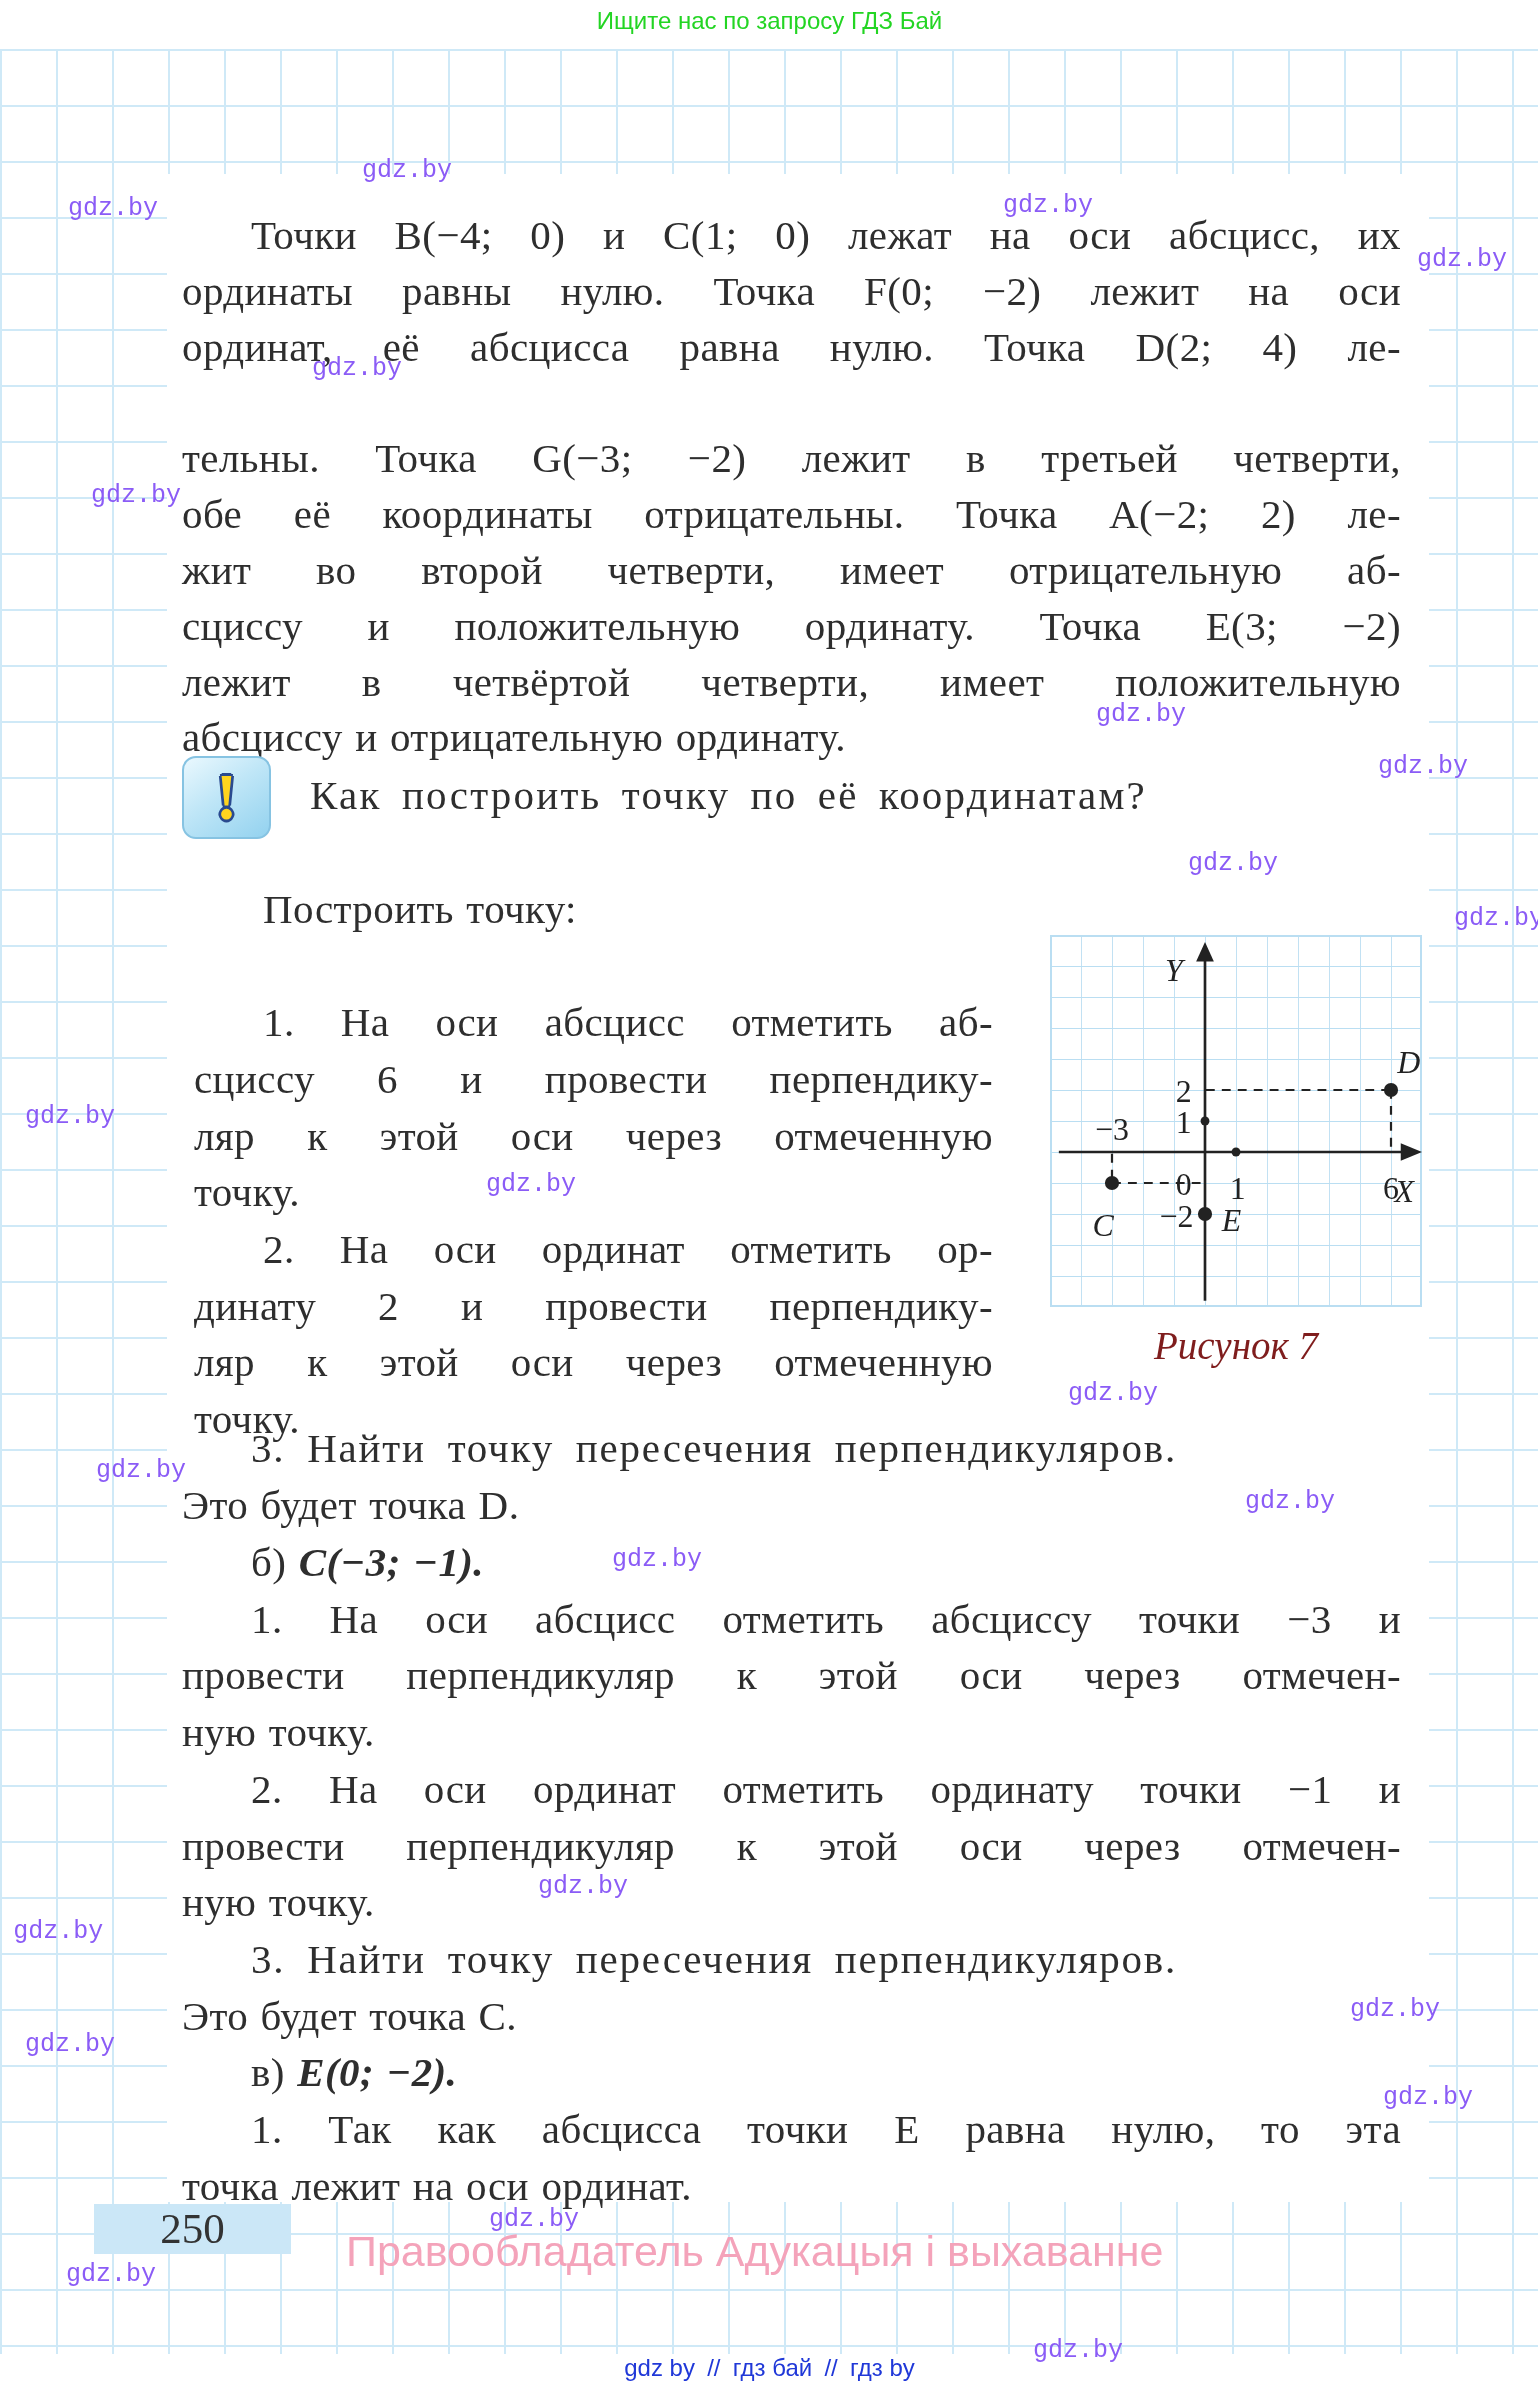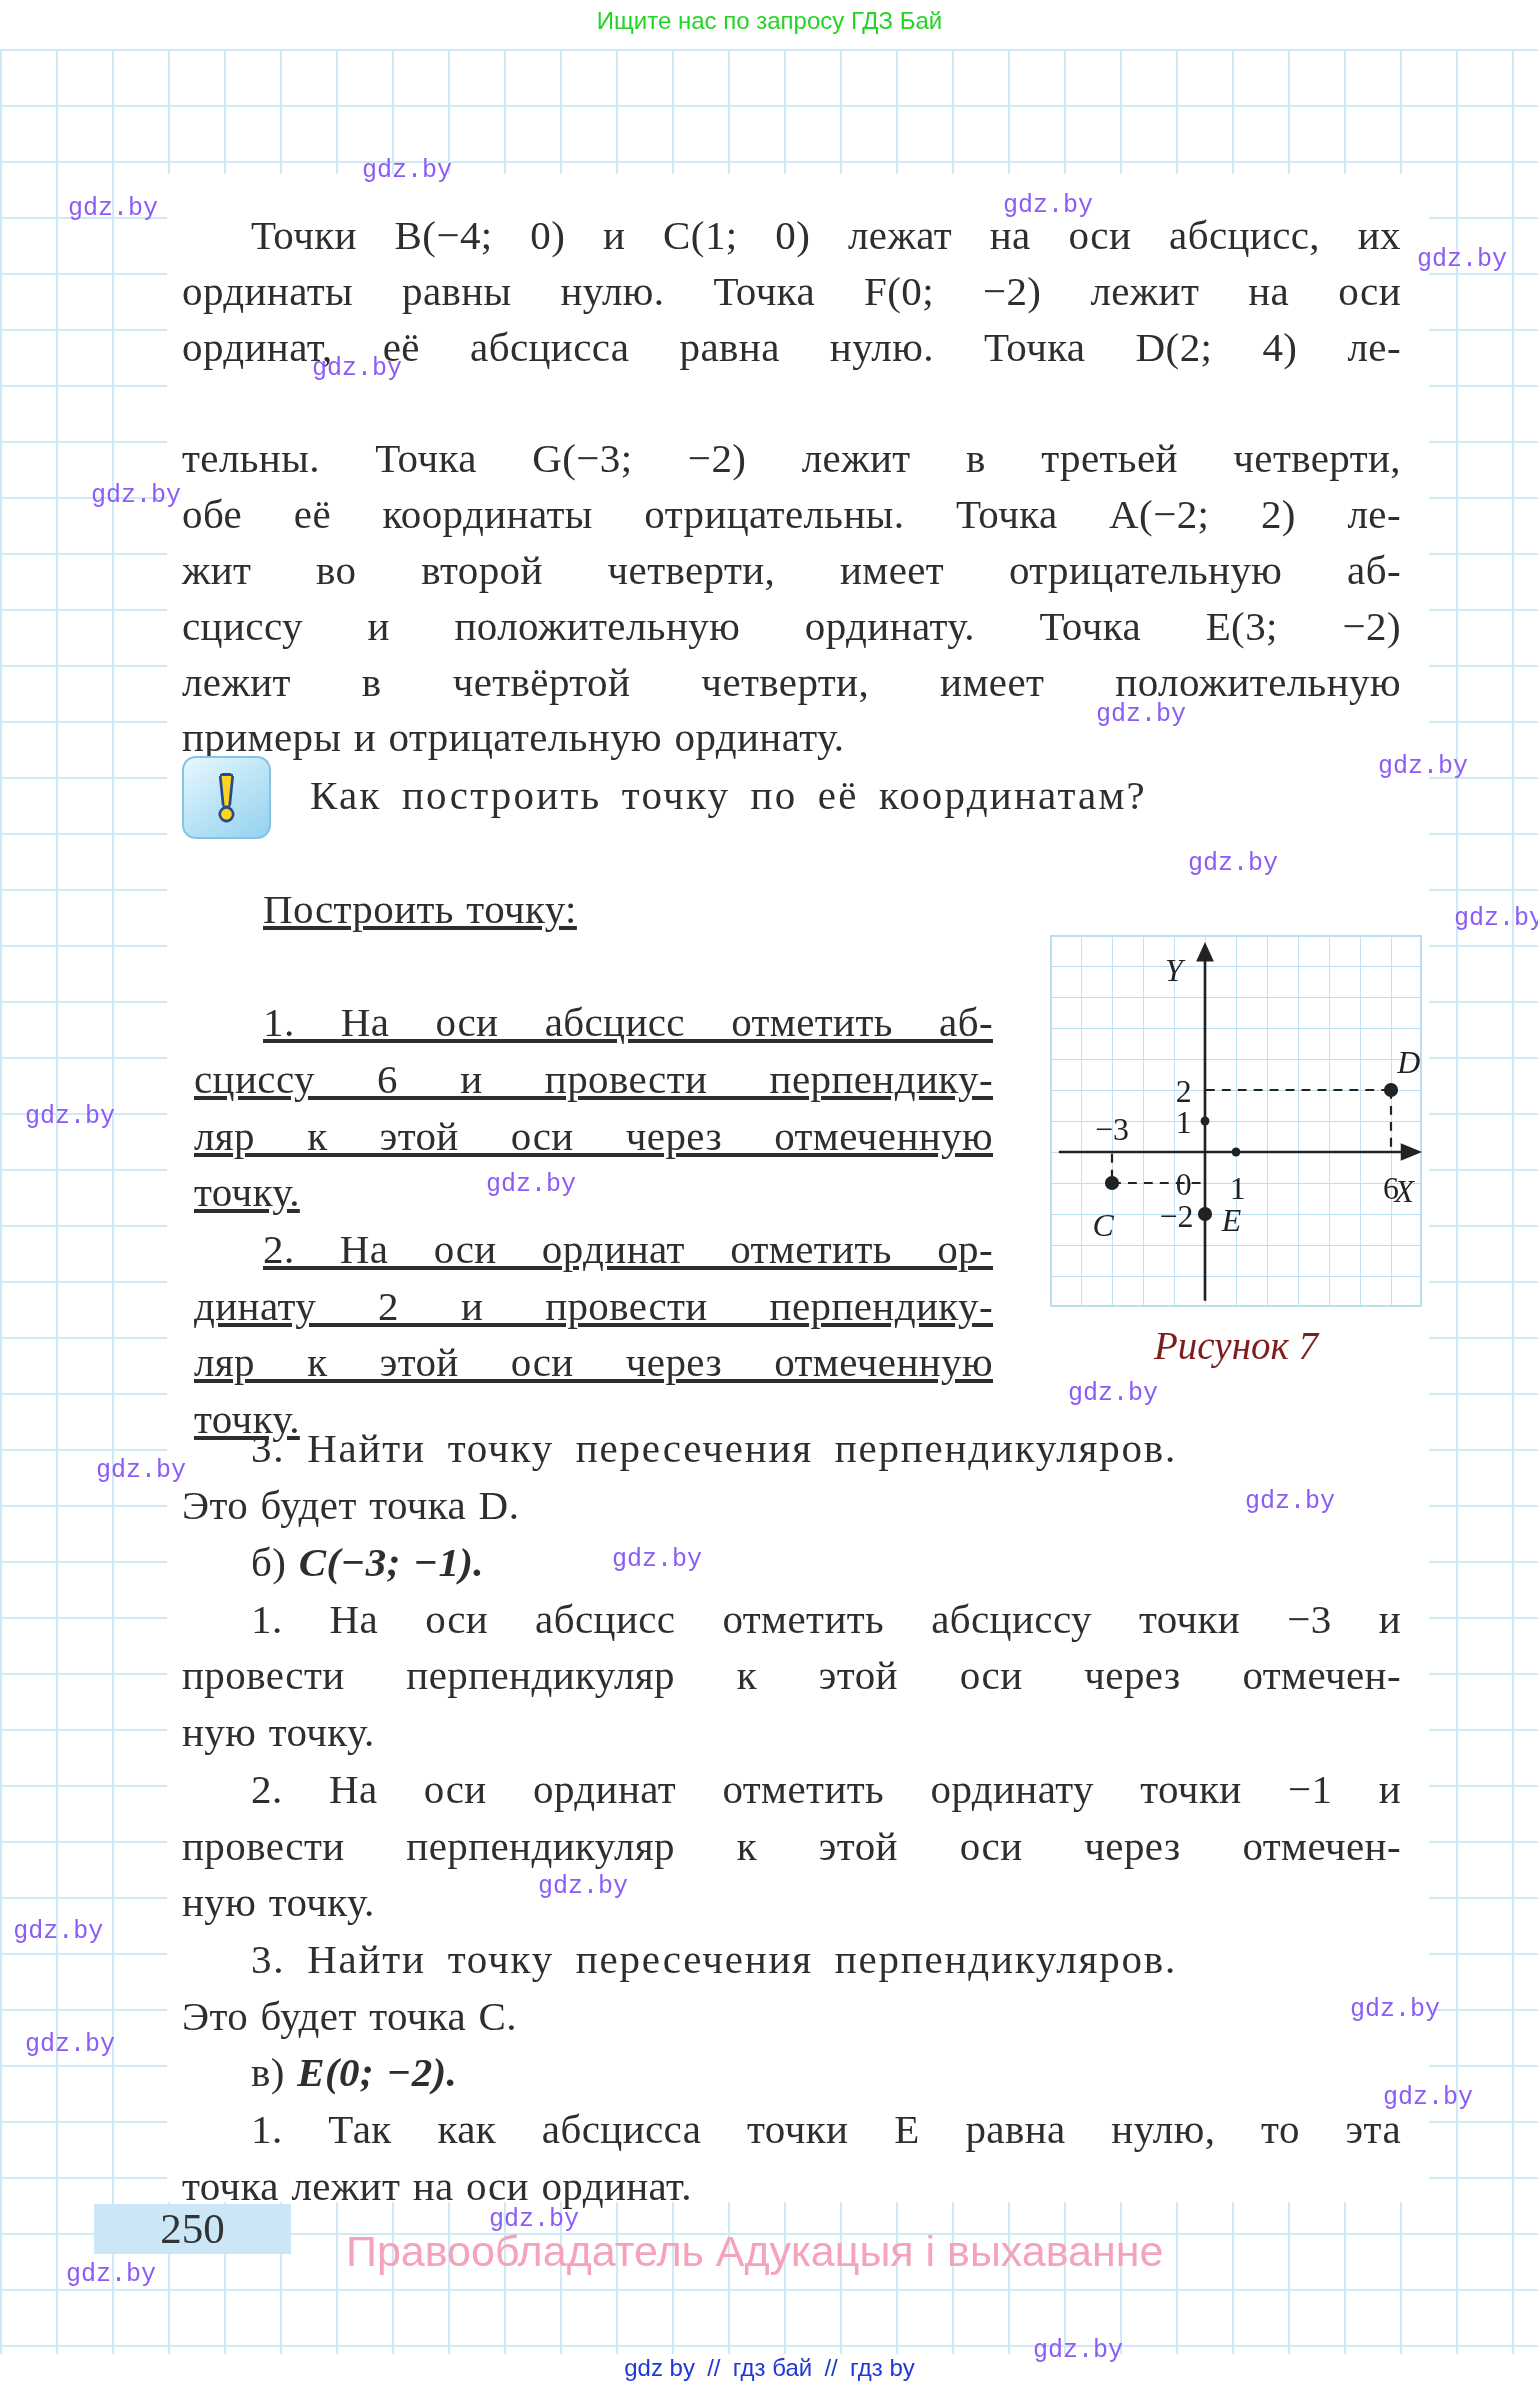--- a/index.html
+++ b/index.html
@@ -12,21 +12,21 @@
     background-size:56px 56px;}
   
   .sheet{position:absolute;left:167px;top:174px;width:1262px;height:2028px;background:#ffffff;}
   
   .ln{position:absolute;left:182px;width:1219px;font-size:41px;line-height:46px;
       letter-spacing:0.4px;word-spacing:1.8px;text-align:justify;text-align-last:justify;white-space:nowrap;
       text-align-last:justify;}
   .ln.j{white-space:normal;}
   .ln.last{text-align:left;text-align-last:left;}
   .ln.ind{text-indent:69px;}
-  .ln.col{left:194px;width:799px;text-decoration:underline;}
+  .ln.col{left:194px;width:799px;}
   .ln.hdr{left:310px;width:1099px;text-align:left;text-align-last:left;letter-spacing:2.2px;word-spacing:8px;}
   .ln.sp{text-align:left;text-align-last:left;letter-spacing:1.8px;word-spacing:9.8px;}
   .pt{font-weight:bold;font-style:italic;}
   .case-prefix{margin-right:12.4px;}
   
   .excl{position:absolute;left:182px;top:756px;width:89px;height:83px;border-radius:14px;
         background:linear-gradient(145deg,#eaf8fe 0%,#bfe6f7 45%,#93d2ef 100%);
         border:2.7px solid #86c3e2;box-sizing:border-box;text-align:center;}
   .excl span{font-family:"Liberation Serif",serif;font-weight:bold;font-size:66px;line-height:78px;color:#ffd41f;
         text-shadow:-2.7px 0 #2a4a8f,2.7px 0 #2a4a8f,0 -2.7px #2a4a8f,0 2.7px #2a4a8f,
@@ -62,21 +62,21 @@
   <div class="promo">Ищите нас по запросу ГДЗ Бай</div>
 
   <div class="ln j ind" style="top:212px">Точки B(−4; 0) и C(1; 0) лежат на оси абсцисс, их</div>
   <div class="ln j" style="top:268px">ординаты равны нулю. Точка F(0; −2) лежит на оси</div>
   <div class="ln j" style="top:324px">ординат, её абсцисса равна нулю. Точка D(2; 4) ле-</div>
   <div class="ln j" style="top:435px">тельны. Точка G(−3; −2) лежит в третьей четверти,</div>
   <div class="ln j" style="top:491px">обе её координаты отрицательны. Точка A(−2; 2) ле-</div>
   <div class="ln j" style="top:547px">жит во второй четверти, имеет отрицательную аб-</div>
   <div class="ln j" style="top:603px">сциссу и положительную ординату. Точка E(3; −2)</div>
   <div class="ln j" style="top:659px">лежит в четвёртой четверти, имеет положительную</div>
-  <div class="ln last" style="top:714px">примеры и отрицательную ординату.</div>
+  <div class="ln last" style="top:714px">абсциссу и отрицательную ординату.</div>
 
   <div class="excl"><span>!</span></div>
   <div class="ln hdr" style="top:772px">Как построить точку по её координатам?</div>
 
   <div class="ln col ind last" style="top:886px">Построить точку:</div>
   <div class="ln col j ind" style="top:999px">1. На оси абсцисс отметить аб-</div>
   <div class="ln col j" style="top:1056px">сциссу 6 и провести перпендику-</div>
   <div class="ln col j" style="top:1113px">ляр к этой оси через отмеченную</div>
   <div class="ln col last" style="top:1169px">точку.</div>
   <div class="ln col j ind" style="top:1226px">2. На оси ординат отметить ор-</div>

